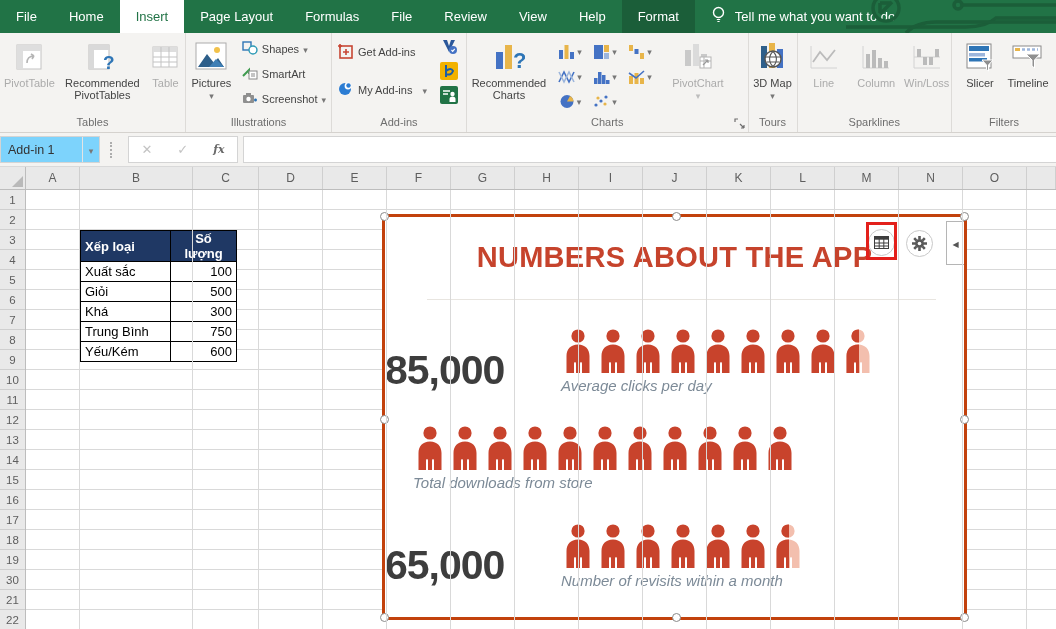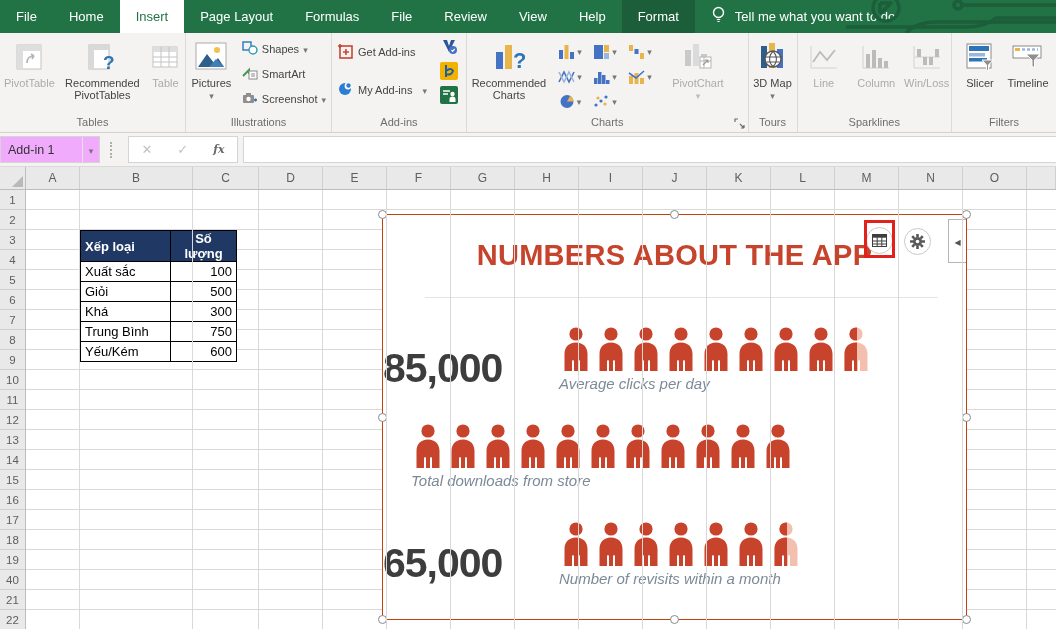--- a/index.html
+++ b/index.html
@@ -25,21 +25,21 @@
   .disabled, .disabled * { color:#ABABAB !important; cursor:default; }
   .caret::after { content:"▾"; font-size:9px; color:#777; }
   .disabled .caret::after { color:#bdbdbd; }
   .minicol { display:flex; flex-direction:column; gap:3px; padding-top:1px; }
   .chartgrid { display:grid; grid-template-columns:repeat(3,34px); grid-auto-rows:24px; gap:1px; margin:2px 2px 0 4px; }
   .minibtn { display:flex; align-items:center; justify-content:center; gap:2px; cursor:pointer; }
   .launcher { position:absolute; right:2px; bottom:2px; width:12px; height:12px; cursor:pointer; }
 
   
   .fbar { position:absolute; top:133px; left:0; width:1056px; height:33px; background:#F4F3F1; display:flex; align-items:center; }
-  .namebox { width:100px; height:27px; background:#f0abfc; border:1px solid #D4D4D4; display:flex; align-items:center; margin-left:0; }
+  .namebox { width:100px; height:27px; background:#7dd3fc; border:1px solid #D4D4D4; display:flex; align-items:center; margin-left:0; }
   .namebox .nbtext { flex:1; padding-left:7px; font-size:12.5px; color:#333; }
   .namebox .nbdrop { width:17px; align-self:stretch; border-left:1px solid #E4E4E4; display:flex; align-items:center; justify-content:center; }
   .fdots { width:12px; height:16px; border-left:2px dotted #ADADAD; margin:0 6px 0 10px; }
   .fbtns { height:27px; background:#fff; border:1px solid #D4D4D4; display:flex; align-items:center; width:110px; justify-content:space-around; }
   .fx { font-family:"DejaVu Serif",serif; font-style:italic; font-weight:bold; color:#6a6a6a; font-size:11px; }
   .fcancel::after { content:"✕"; color:#C3C3C3; font-size:13px; }
   .fenter::after { content:"✓"; color:#C3C3C3; font-size:13px; }
   .finput { flex:1; height:27px; background:#fff; border:1px solid #D4D4D4; border-right:none; margin-left:5px; }
 
   
@@ -56,21 +56,21 @@
 
   
   .sheettable { position:absolute; left:80px; top:40px; border-collapse:collapse; }
   .sheettable td { border:1px solid #000; height:20px; font-size:13px; padding:0 4px; background:#fff; color:#000; }
   .sheettable .th { background:#1F3864; color:#fff; font-weight:bold; }
   .sheettable .c0 { width:90px; }
   .sheettable .c1 { width:66px; text-align:right; }
   .sheettable .th.c1 { text-align:center; }
 
   
-  .chartobj { position:absolute; left:382px; top:214px; width:585px; height:406px; background:#fff; border:1px solid #c2410c; }
+  .chartobj { position:absolute; left:382px; top:214px; width:585px; height:406px; background:#fff; border:3px solid #c2410c; }
   .handle { position:absolute; width:9px; height:9px; border-radius:50%; background:#fff; border:1.5px solid #8A8A8A; cursor:pointer; }
   .chart-title { position:absolute; top:24px; left:0; right:0; text-align:center; font-size:29px; font-weight:bold; color:#C6432C; letter-spacing:0.3px; }
   .chart-divider { position:absolute; top:82px; left:42px; right:28px; height:1px; background:#E8E5E0; }
   .stat-row { position:absolute; left:0; right:0; display:flex; align-items:flex-start; }
   .stat-num { width:148px; font-size:41px; font-weight:bold; color:#3D3D3D; line-height:44px; letter-spacing:-1px; margin-top:19px; }
   .stat-body { margin-left:28px; }
   .stat-icons { display:flex; height:44px; }
   .picon { width:35px; height:44px; position:relative; }
   .picon .overlay { position:absolute; left:0; top:0; bottom:0; overflow:hidden; }
   .stat-caption { font-style:italic; font-size:15px; color:#7C8A97; margin-top:4px; }
@@ -489,21 +489,21 @@
       <div class="rowhead">10</div>
       <div class="rowhead">11</div>
       <div class="rowhead">12</div>
       <div class="rowhead">13</div>
       <div class="rowhead">14</div>
       <div class="rowhead">15</div>
       <div class="rowhead">16</div>
       <div class="rowhead">17</div>
       <div class="rowhead">18</div>
       <div class="rowhead">19</div>
-      <div class="rowhead">40</div>
+      <div class="rowhead">30</div>
       <div class="rowhead">21</div>
       <div class="rowhead">22</div>
     </div>
   <table class="sheettable">
       <tbody>
         <tr>
           <td class="th c0" style="background: rgb(31, 56, 100);">Xếp loại</td>
           <td class="th c1" style="background: rgb(31, 56, 100);">Số lượng</td>
         </tr>
         <tr>

